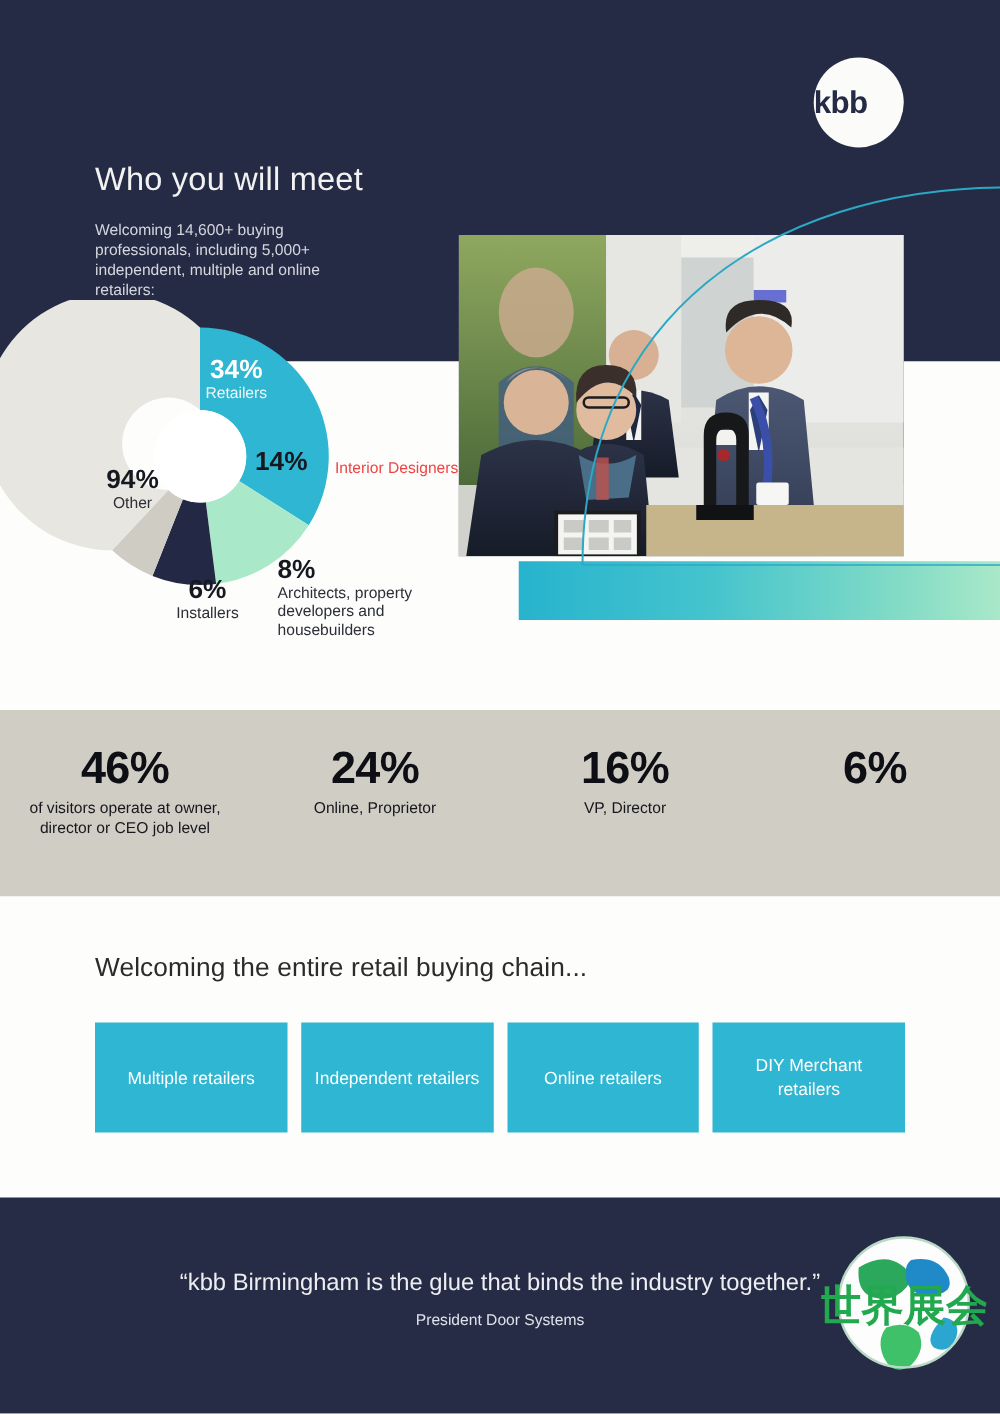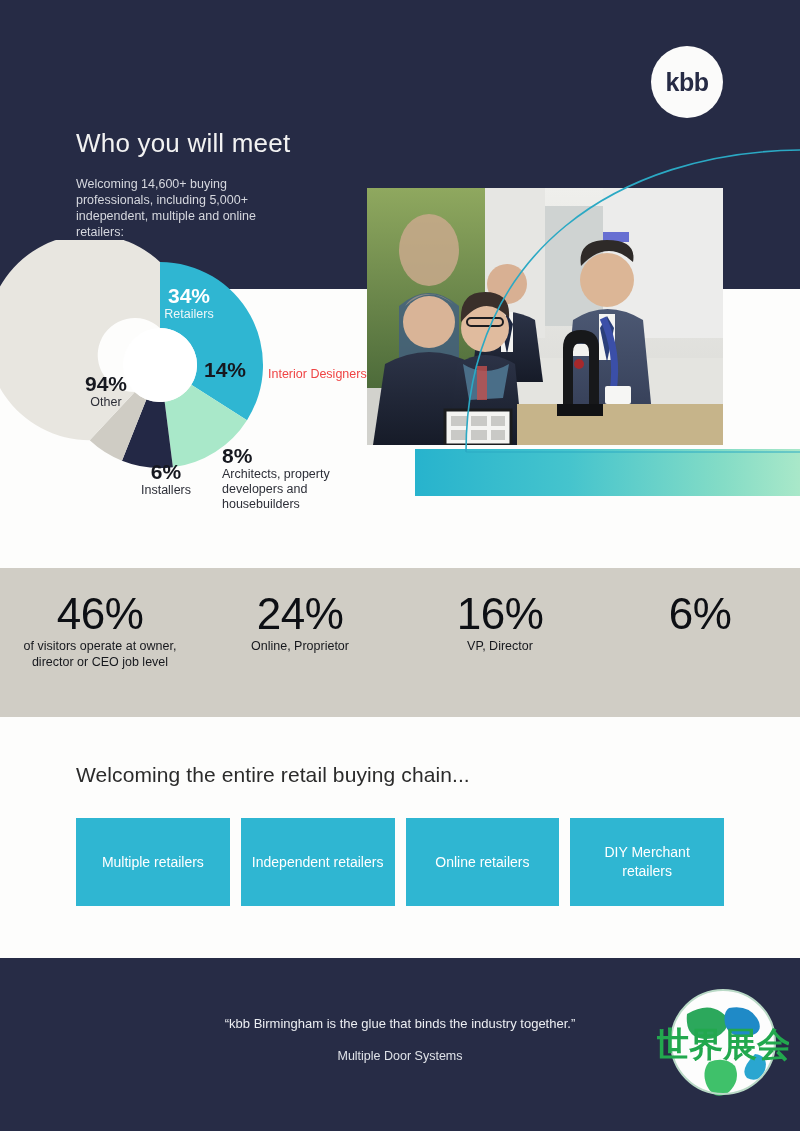--- a/index.html
+++ b/index.html
@@ -27,21 +27,21 @@
     background: #262b45;
   }
   .logo-badge {
     position: absolute;
     left: 651px; top: 46px;
     width: 72px; height: 72px;
     border-radius: 50%;
     background: #fbfbfa;
     display: flex;
     align-items: center;
-    justify-content: center;
+    justify-content: flex-start;
   }
   .logo-badge .logo-text {
     font-size: 25px;
     font-weight: 700;
     color: #262b45;
     letter-spacing: -0.5px;
     line-height: 1;
   }
   .hero-title {
     position: absolute;
@@ -130,22 +130,22 @@
     align-items: flex-start;
     justify-content: space-around;
     padding-top: 26px;
     box-sizing: border-box;
   }
   .stat {
     text-align: center;
     width: 178px;
   }
   .stat .num {
-    font-size: 44px;
-    font-weight: 400;
+    font-size: 36px;
+    font-weight: 700;
     color: #0d0f14;
     line-height: 40px;
     letter-spacing: -0.5px;
   }
   .stat .cap {
     margin-top: 4px;
     font-size: 12.5px;
     line-height: 16px;
     color: #16181d;
   }
@@ -186,21 +186,21 @@
     position: absolute;
     left: 0; top: 958px;
     width: 800px; height: 173px;
     background: #272c46;
   }
   .quote {
     position: absolute;
     left: 0; top: 1016px;
     width: 800px;
     text-align: center;
-    font-size: 13px;
+    font-size: 19px;
     color: #eceef2;
     font-weight: 400;
   }
   .quote-attr {
     position: absolute;
     left: 0; top: 1049px;
     width: 800px;
     text-align: center;
     font-size: 12.5px;
     color: #dfe2e8;
@@ -368,21 +368,21 @@
   <div class="chain-title">Welcoming the entire retail buying chain...</div>
   <div class="chain-row">
     <div class="chain-box">Multiple retailers</div>
     <div class="chain-box">Independent retailers</div>
     <div class="chain-box">Online retailers</div>
     <div class="chain-box">DIY Merchant retailers</div>
   </div>
 
   <div class="footer-band"></div>
   <div class="quote">“kbb Birmingham is the glue that binds the industry together.”</div>
-  <div class="quote-attr">Multiple Door Systems</div>
+  <div class="quote-attr">President Door Systems</div>
 
   <svg class="globe-mark" viewBox="0 0 132 132">
     <defs>
       <linearGradient id="gl" x1="0" y1="0" x2="1" y2="1">
         <stop offset="0" stop-color="#2fbf6a"></stop>
           <stop offset="1" stop-color="#1d7fc4"></stop>
       </linearGradient>
     </defs>
     <circle cx="66" cy="64" r="52" fill="#fdfdfd"></circle>
     <path d="M30 36 q20 -12 34 -2 q12 8 4 18 q-10 12 -26 8 q-14 -4 -12 -24z" fill="#2ca85c"></path>

